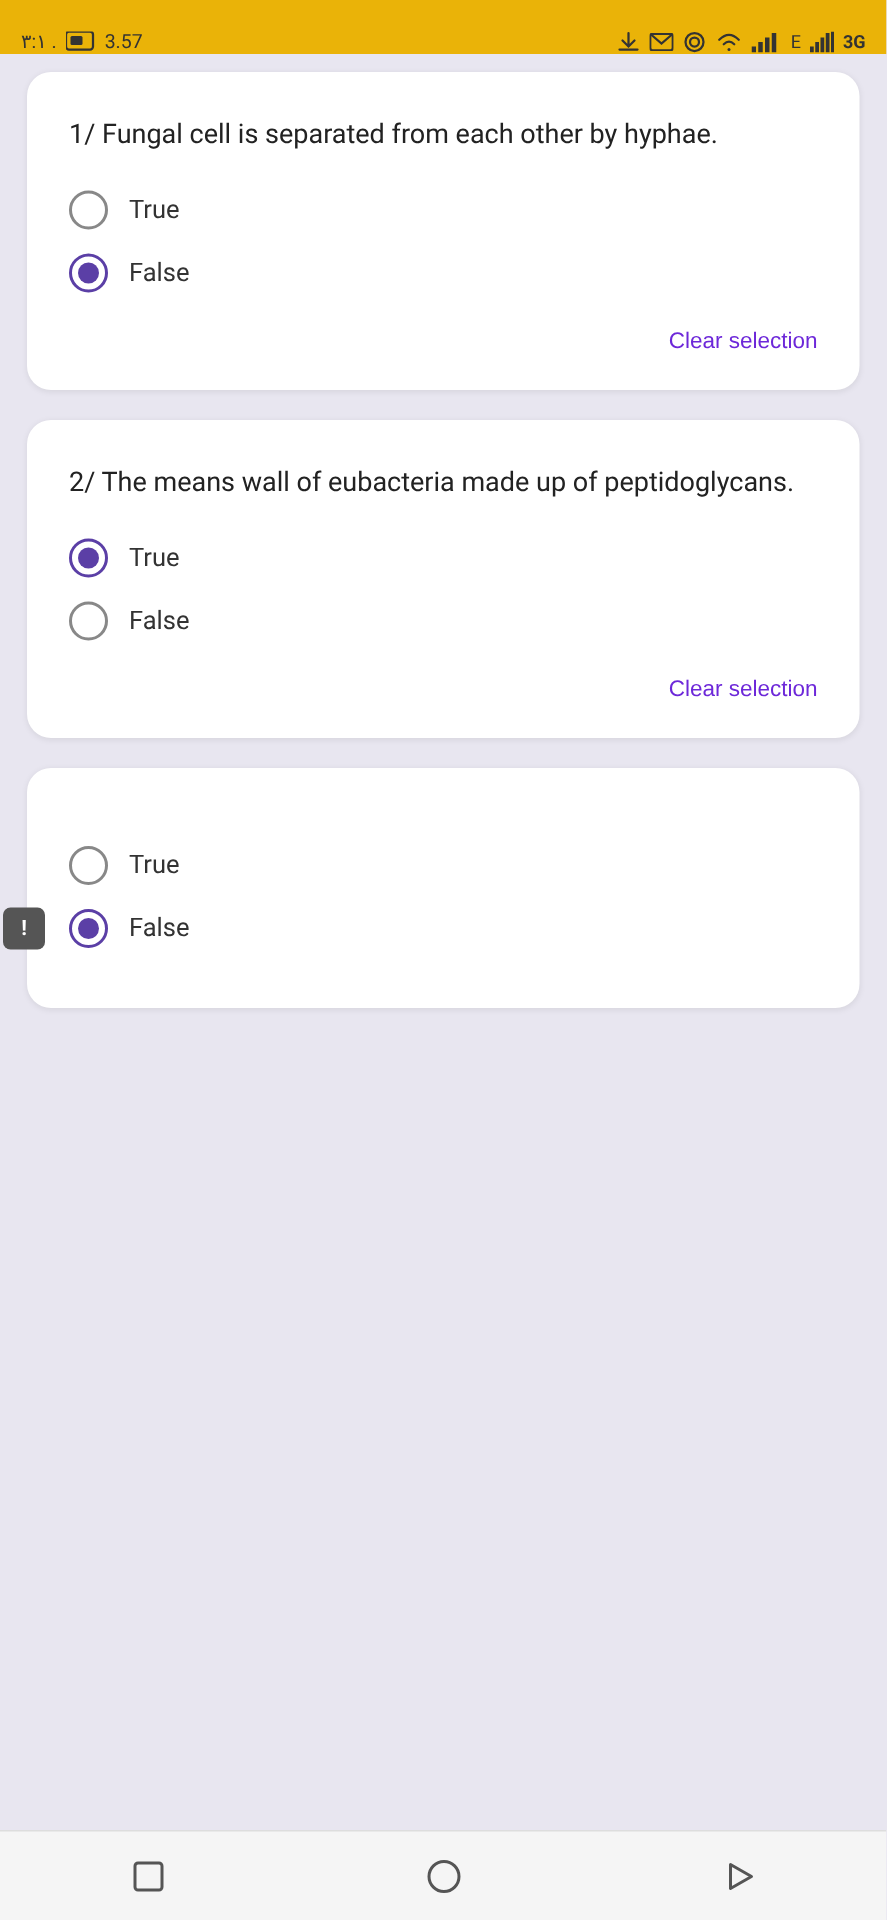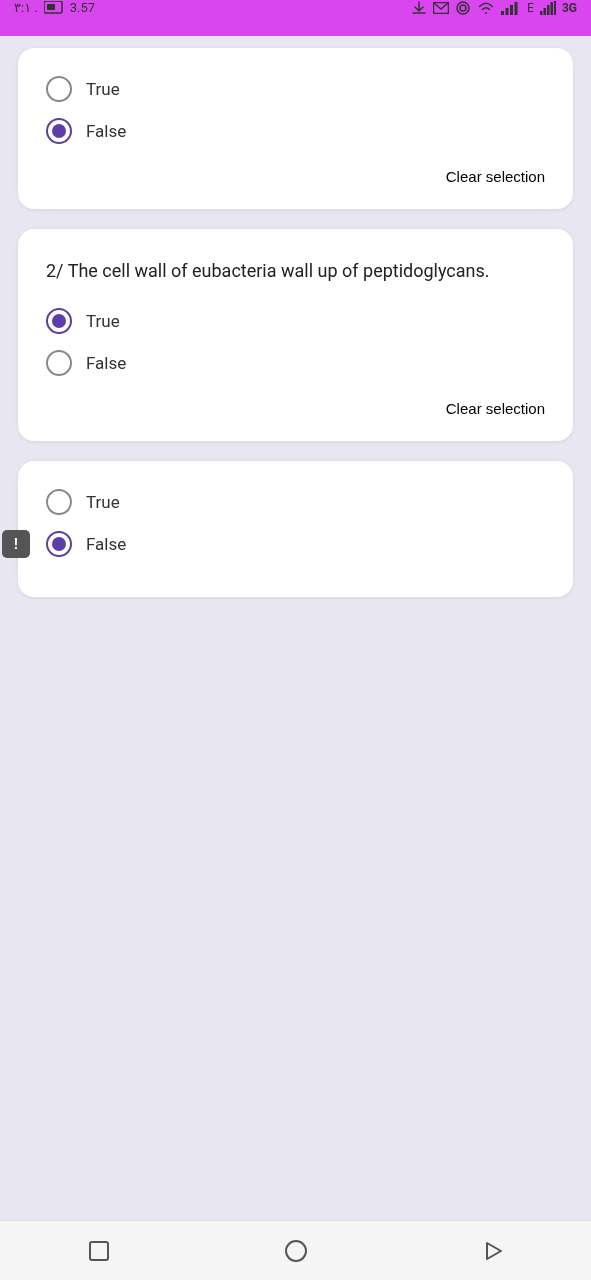--- a/index.html
+++ b/index.html
@@ -11,24 +11,24 @@
       background-color: #e8e6f0;
       font-family: 'Roboto', Arial, sans-serif;
       display: flex;
       flex-direction: column;
     }
 
     
     .status-bar {
       width: 100%;
       height: 36px;
-      background-color: #d946ef;
+      background-color: #eab308;
       display: flex;
       justify-content: space-between;
-      align-items: flex-start;
+      align-items: flex-end;
       padding: 0 14px;
     }
 
     .status-left {
       font-size: 13px;
       color: #333;
       display: flex;
       align-items: center;
       gap: 6px;
     }
@@ -63,20 +63,21 @@
       color: #222;
       line-height: 1.5;
       margin-bottom: 24px;
     }
 
     .options-list {
       display: flex;
       flex-direction: column;
       gap: 16px;
       margin-bottom: 20px;
+      margin-top: 24px;
     }
 
     .option-row {
       display: flex;
       align-items: center;
       gap: 14px;
       cursor: pointer;
     }
 
     .radio-outer {
@@ -106,21 +107,21 @@
       color: #333;
     }
 
     .clear-selection {
       display: flex;
       justify-content: flex-end;
     }
 
     .clear-btn {
       font-size: 15px;
-      color: #000000;
+      color: #6d28d9;
       background: none;
       border: none;
       cursor: pointer;
       padding: 4px 0;
       text-align: right;
     }
 
     
     .bottom-nav {
       width: 100%;
@@ -193,20 +194,23 @@
       <rect x="10.5" y="1" width="2.5" height="13" fill="#333"></rect>
       <rect x="14" y="0" width="2" height="14" fill="#333"></rect>
     </svg>
     <span style="font-size:12px;font-weight:bold;color:#333;">3G</span>
   </div>
 </div>
 
 <div class="scroll-area">
 
   <div class="question-card">
+    <div class="question-text">
+      <span>1/</span> <span>Fungal cell is separated from each other by hyphae.</span>
+    </div>
     <div class="options-list">
 
       <div class="option-row">
         <div class="radio-outer">
           
         </div>
         <span class="option-label">True</span>
       </div>
 
       <div class="option-row">
@@ -216,21 +220,21 @@
         <span class="option-label">False</span>
       </div>
     </div>
     <div class="clear-selection">
       <button class="clear-btn">Clear selection</button>
     </div>
   </div>
 
   <div class="question-card">
     <div class="question-text">
-      <span>2/</span> <span>The cell wall of eubacteria wall up of peptidoglycans.</span>
+      <span>2/</span> <span>The means wall of eubacteria made up of peptidoglycans.</span>
     </div>
     <div class="options-list">
 
       <div class="option-row">
         <div class="radio-outer selected">
           <div class="radio-inner"></div>
         </div>
         <span class="option-label">True</span>
       </div>
 

